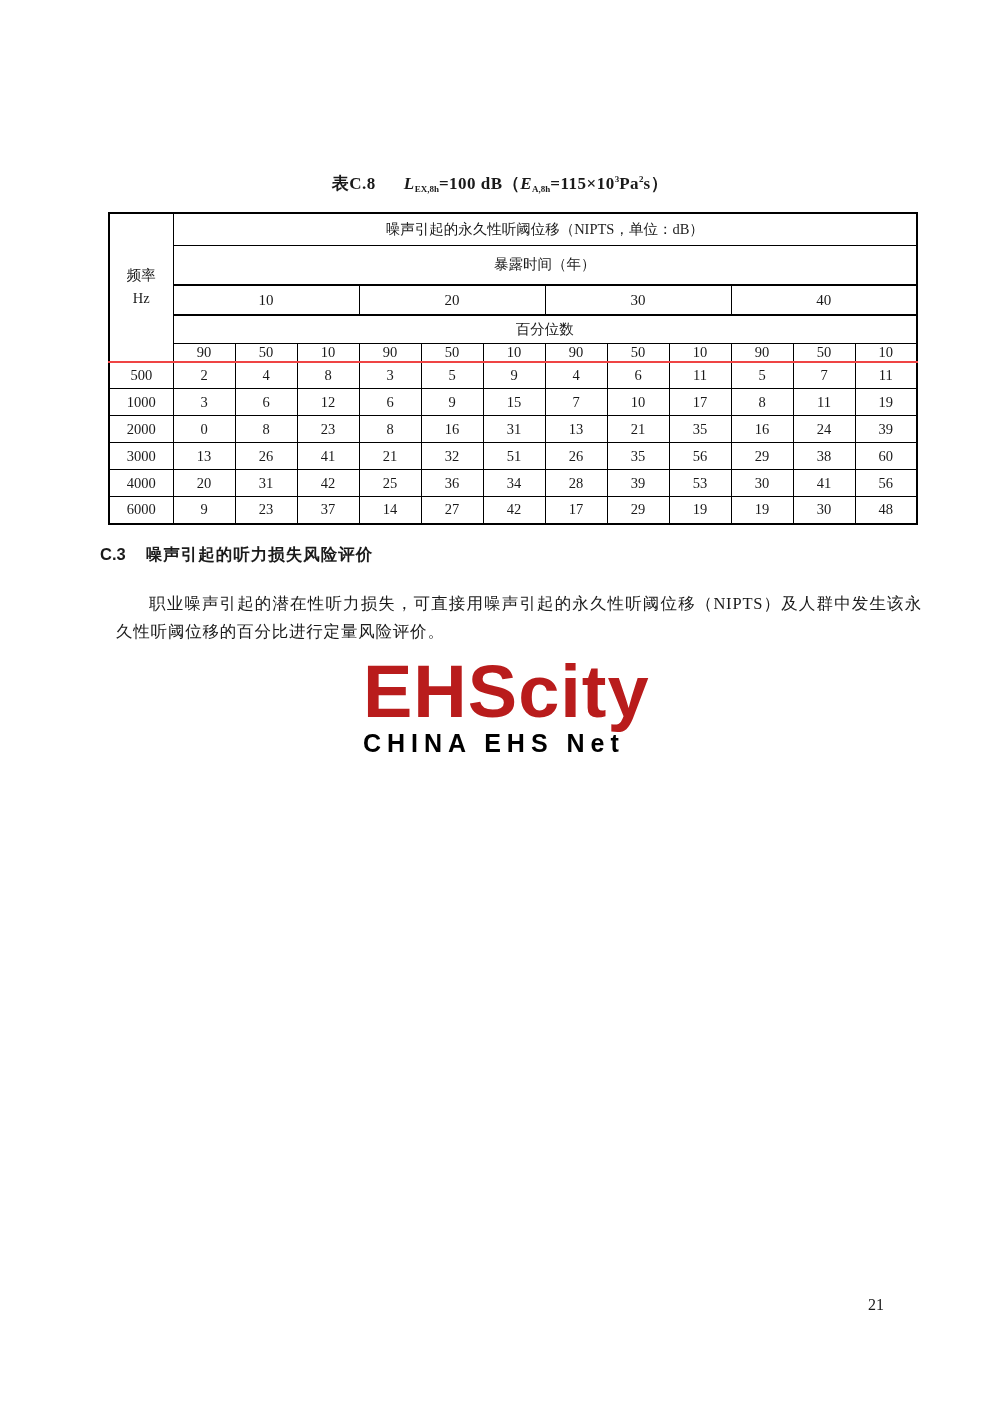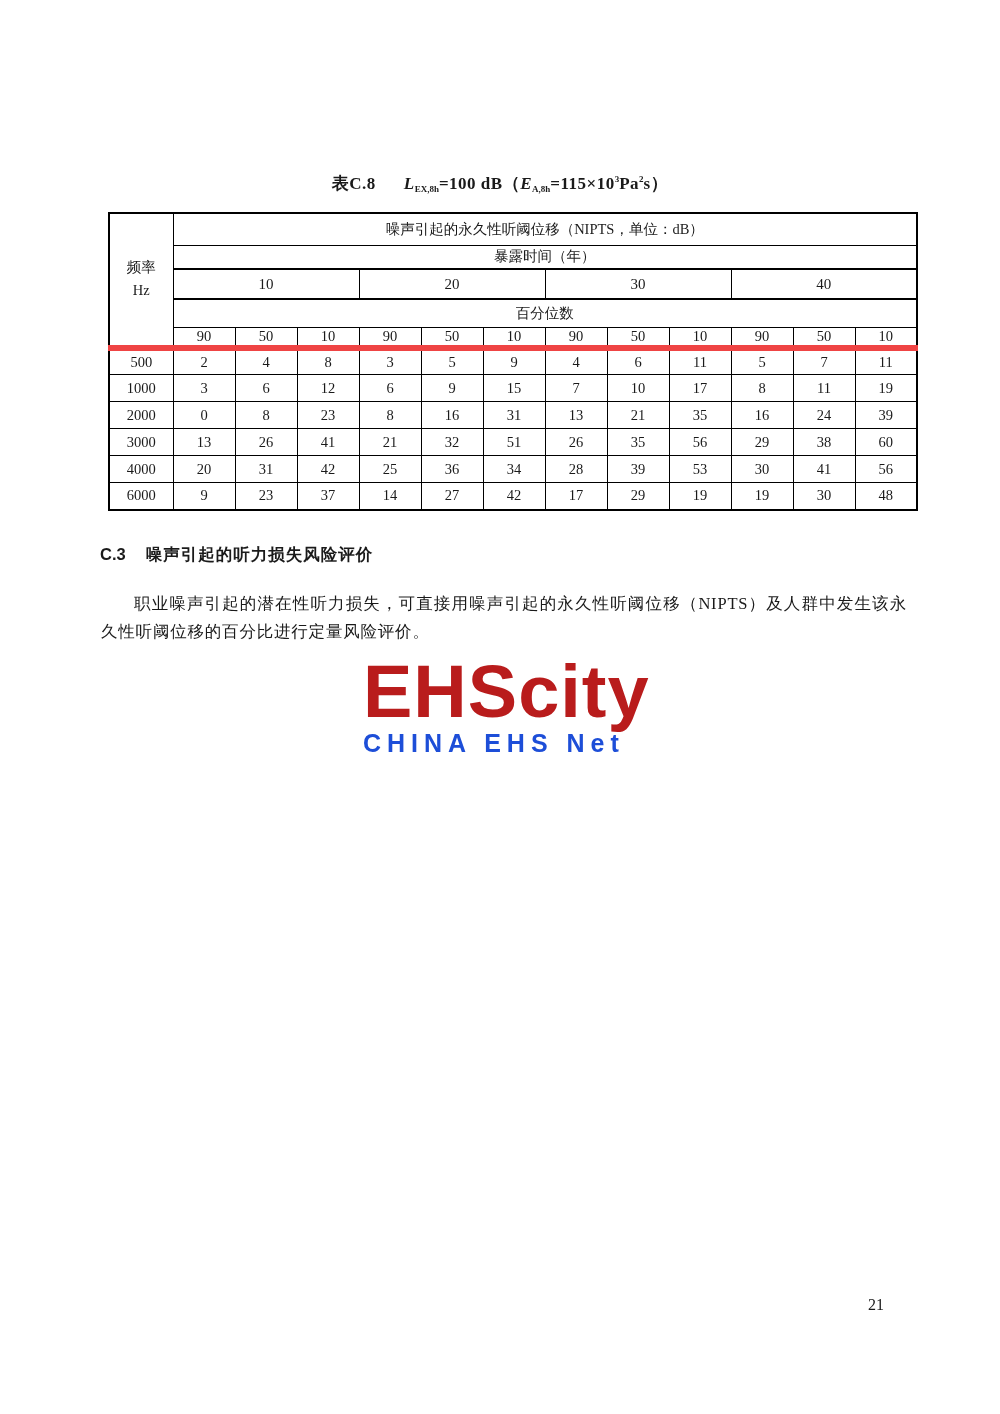--- a/index.html
+++ b/index.html
@@ -44,46 +44,46 @@
   }
   .doc-table th, .doc-table td {
     border: 1px solid #000;
     text-align: center;
     vertical-align: middle;
     font-weight: normal;
     padding: 0;
     overflow: hidden;
   }
   .row-h1 { height: 32px; }
-  .row-h2 { height: 24px; }
+  .row-h2 { height: 40px; }
   .row-years { height: 30px; }
   .row-h4 { height: 28px; }
   .row-pct { height: 16px; }
   .doc-table .corner-cell { font-size: 14.5px; line-height: 1.6; }
   .doc-table .year-cell { border-top: 2px solid #000; border-bottom: 2px solid #000; font-size: 15px; }
   .doc-table tbody td { height: 27px; }
-  .doc-table tbody tr.first-data-row td { border-top: 6px solid #ef4444; }
+  .doc-table tbody tr.first-data-row td { border-top: 2px solid #ef4444; }
 
   
   .section-heading {
     position: absolute;
     top: 544px;
     left: 100px;
     width: 806px;
     font-family: "Liberation Sans", "DejaVu Sans", sans-serif;
     font-weight: bold;
     font-size: 16.5px;
     letter-spacing: 1px;
     white-space: nowrap;
   }
   .section-heading .hnum { margin-right: 20px; letter-spacing: 0; }
   .body-text {
     position: absolute;
     top: 590px;
-    left: 101px;
+    left: 116px;
     width: 806px;
     font-size: 16.5px;
     line-height: 27.5px;
     letter-spacing: 0.8px;
     text-align: justify;
     z-index: 2;
   }
   .body-text p { text-indent: 2em; }
 
   
@@ -115,21 +115,21 @@
     font-size: 16px;
   }
 </style>
 </head>
 <body>
 
 <div class="page">
 
   <div class="watermark">
     <div class="wm-main" style="color: #b91c1c;">EHScity</div>
-    <div class="wm-sub" style="color: #1d4ed8;">CHINA EHS Net</div>
+    <div class="wm-sub" style="color: #000000;">CHINA EHS Net</div>
   </div>
 
   <div class="table-title">
     <span>表C.8</span><span class="ttl-gap"></span><span class="sym">L</span><sub>EX,8h</sub><span>=100 dB（</span><span class="sym">E</span><sub>A,8h</sub><span>=115×10</span><sup>3</sup><span>Pa</span><sup>2</sup><span>s）</span>
   </div>
 
   <table class="doc-table">
     <colgroup>
       <col style="width:64px">
       <col span="12">

